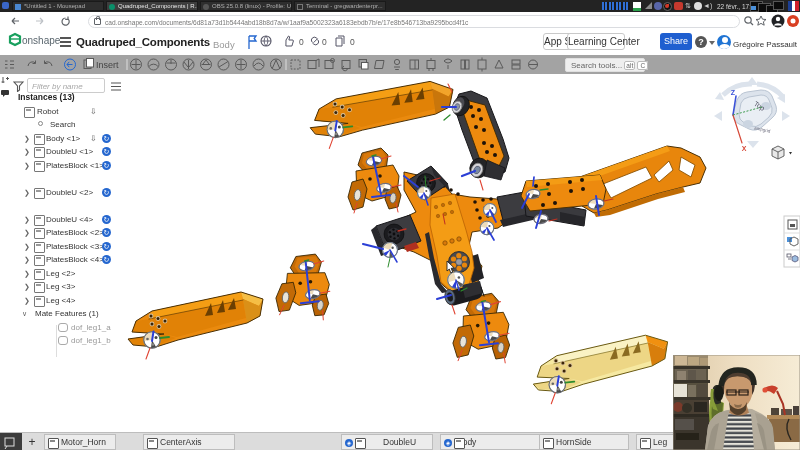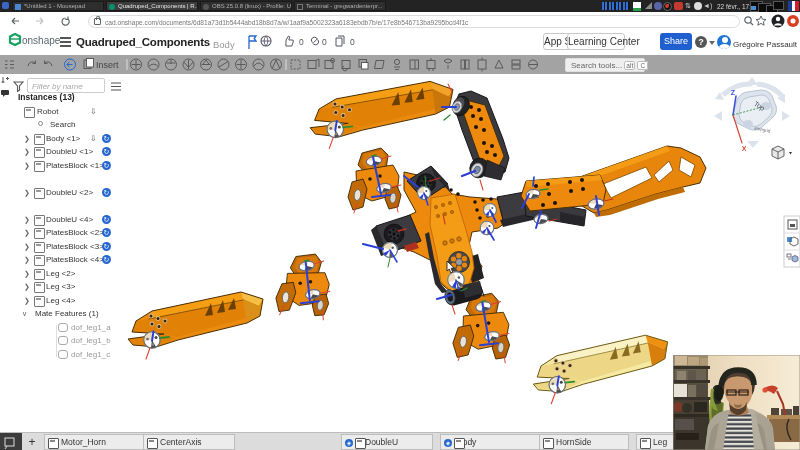--- a/index.html
+++ b/index.html
@@ -294,24 +294,20 @@
         <span class="arr" style="left:12px">∨</span>
         <span class="lbl" style="left:25px">Mate Features (1)</span>
       </div>
     <div class="prow" style="top:246.5px;color:#999">
         <span style="position:absolute;left:48px;top:2px;width:8px;height:7px;border:1px solid #aaa;border-radius:3px"></span>
         <span class="lbl" style="left:61px">dof_leg1_a</span>
       </div>
     <div class="prow" style="top:260px;color:#999">
         <span style="position:absolute;left:48px;top:2px;width:8px;height:7px;border:1px solid #aaa;border-radius:3px"></span>
         <span class="lbl" style="left:61px">dof_leg1_b</span>
-      </div>
-    <div class="prow" style="top:273.5px;color:#999">
-        <span style="position:absolute;left:48px;top:2px;width:8px;height:7px;border:1px solid #aaa;border-radius:3px"></span>
-        <span class="lbl" style="left:61px">dof_leg1_c</span>
       </div>
     <div style="position:absolute;left:46px;top:251px;width:1px;height:32px;background:#ddd"></div>
   </div>
   <div id="collapse">
     <svg width="10" height="13" stroke="#777" stroke-width="1">
         <path d="M2 3 h6 M2 6 h6 M2 9 h6"></path>
       </svg>
   </div>
 
   <svg id="viewport" class="abs" style="left:127px;top:74px" width="673" height="358" viewBox="127 74 673 358">
@@ -716,23 +712,23 @@
 </svg>
 
   <div id="tabbar">
     <div id="tabdark">
       <svg width="22" height="18" stroke="#ddd" fill="none" stroke-width="1">
           <rect x="5" y="5" width="9" height="8"></rect>
           <path d="M7 13 l-2 3"></path>
         </svg>
     </div>
     <div style="position:absolute;left:26px;top:3px;width:12px;height:12px;color:#333;font-size:12px;line-height:12px;text-align:center">+</div>
-    <div class="btab" style="left:44px;width:103px"><span class="bico"></span>Motor_Horn</div>
+    <div class="btab" style="left:44px;width:72px"><span class="bico"></span>Motor_Horn</div>
     <div class="btab" style="left:143px;width:92px"><span class="bico"></span>CenterAxis</div>
-    <div class="btab" style="left:341px;width:92px;padding-left:23px"><span class="bblue">◈</span><span class="bico" style="left:13px"></span>DoubleU</div>
+    <div class="btab" style="left:341px;width:92px;padding-left:41px"><span class="bblue">◈</span><span class="bico" style="left:13px"></span>DoubleU</div>
     <div class="btab" style="left:440px;width:104px;"><span class="bblue">◈</span><span class="bico" style="left:13px"></span>Body</div>
     <div class="btab" style="left:539px;width:90px"><span class="bico"></span>HornSide</div>
     <div class="btab" style="left:636px;width:60px"><span class="bico"></span>Leg</div>
   </div>
 
   <svg id="webcam" class="abs" style="left:673px;top:355px" width="127" height="95" viewBox="0 0 127 95">
 <defs>
 <linearGradient id="wall" x1="0" y1="0" x2="1" y2="0">
   <stop offset="0" stop-color="#DCC8A6"></stop>
           <stop offset="0.5" stop-color="#EEDEC2"></stop>

